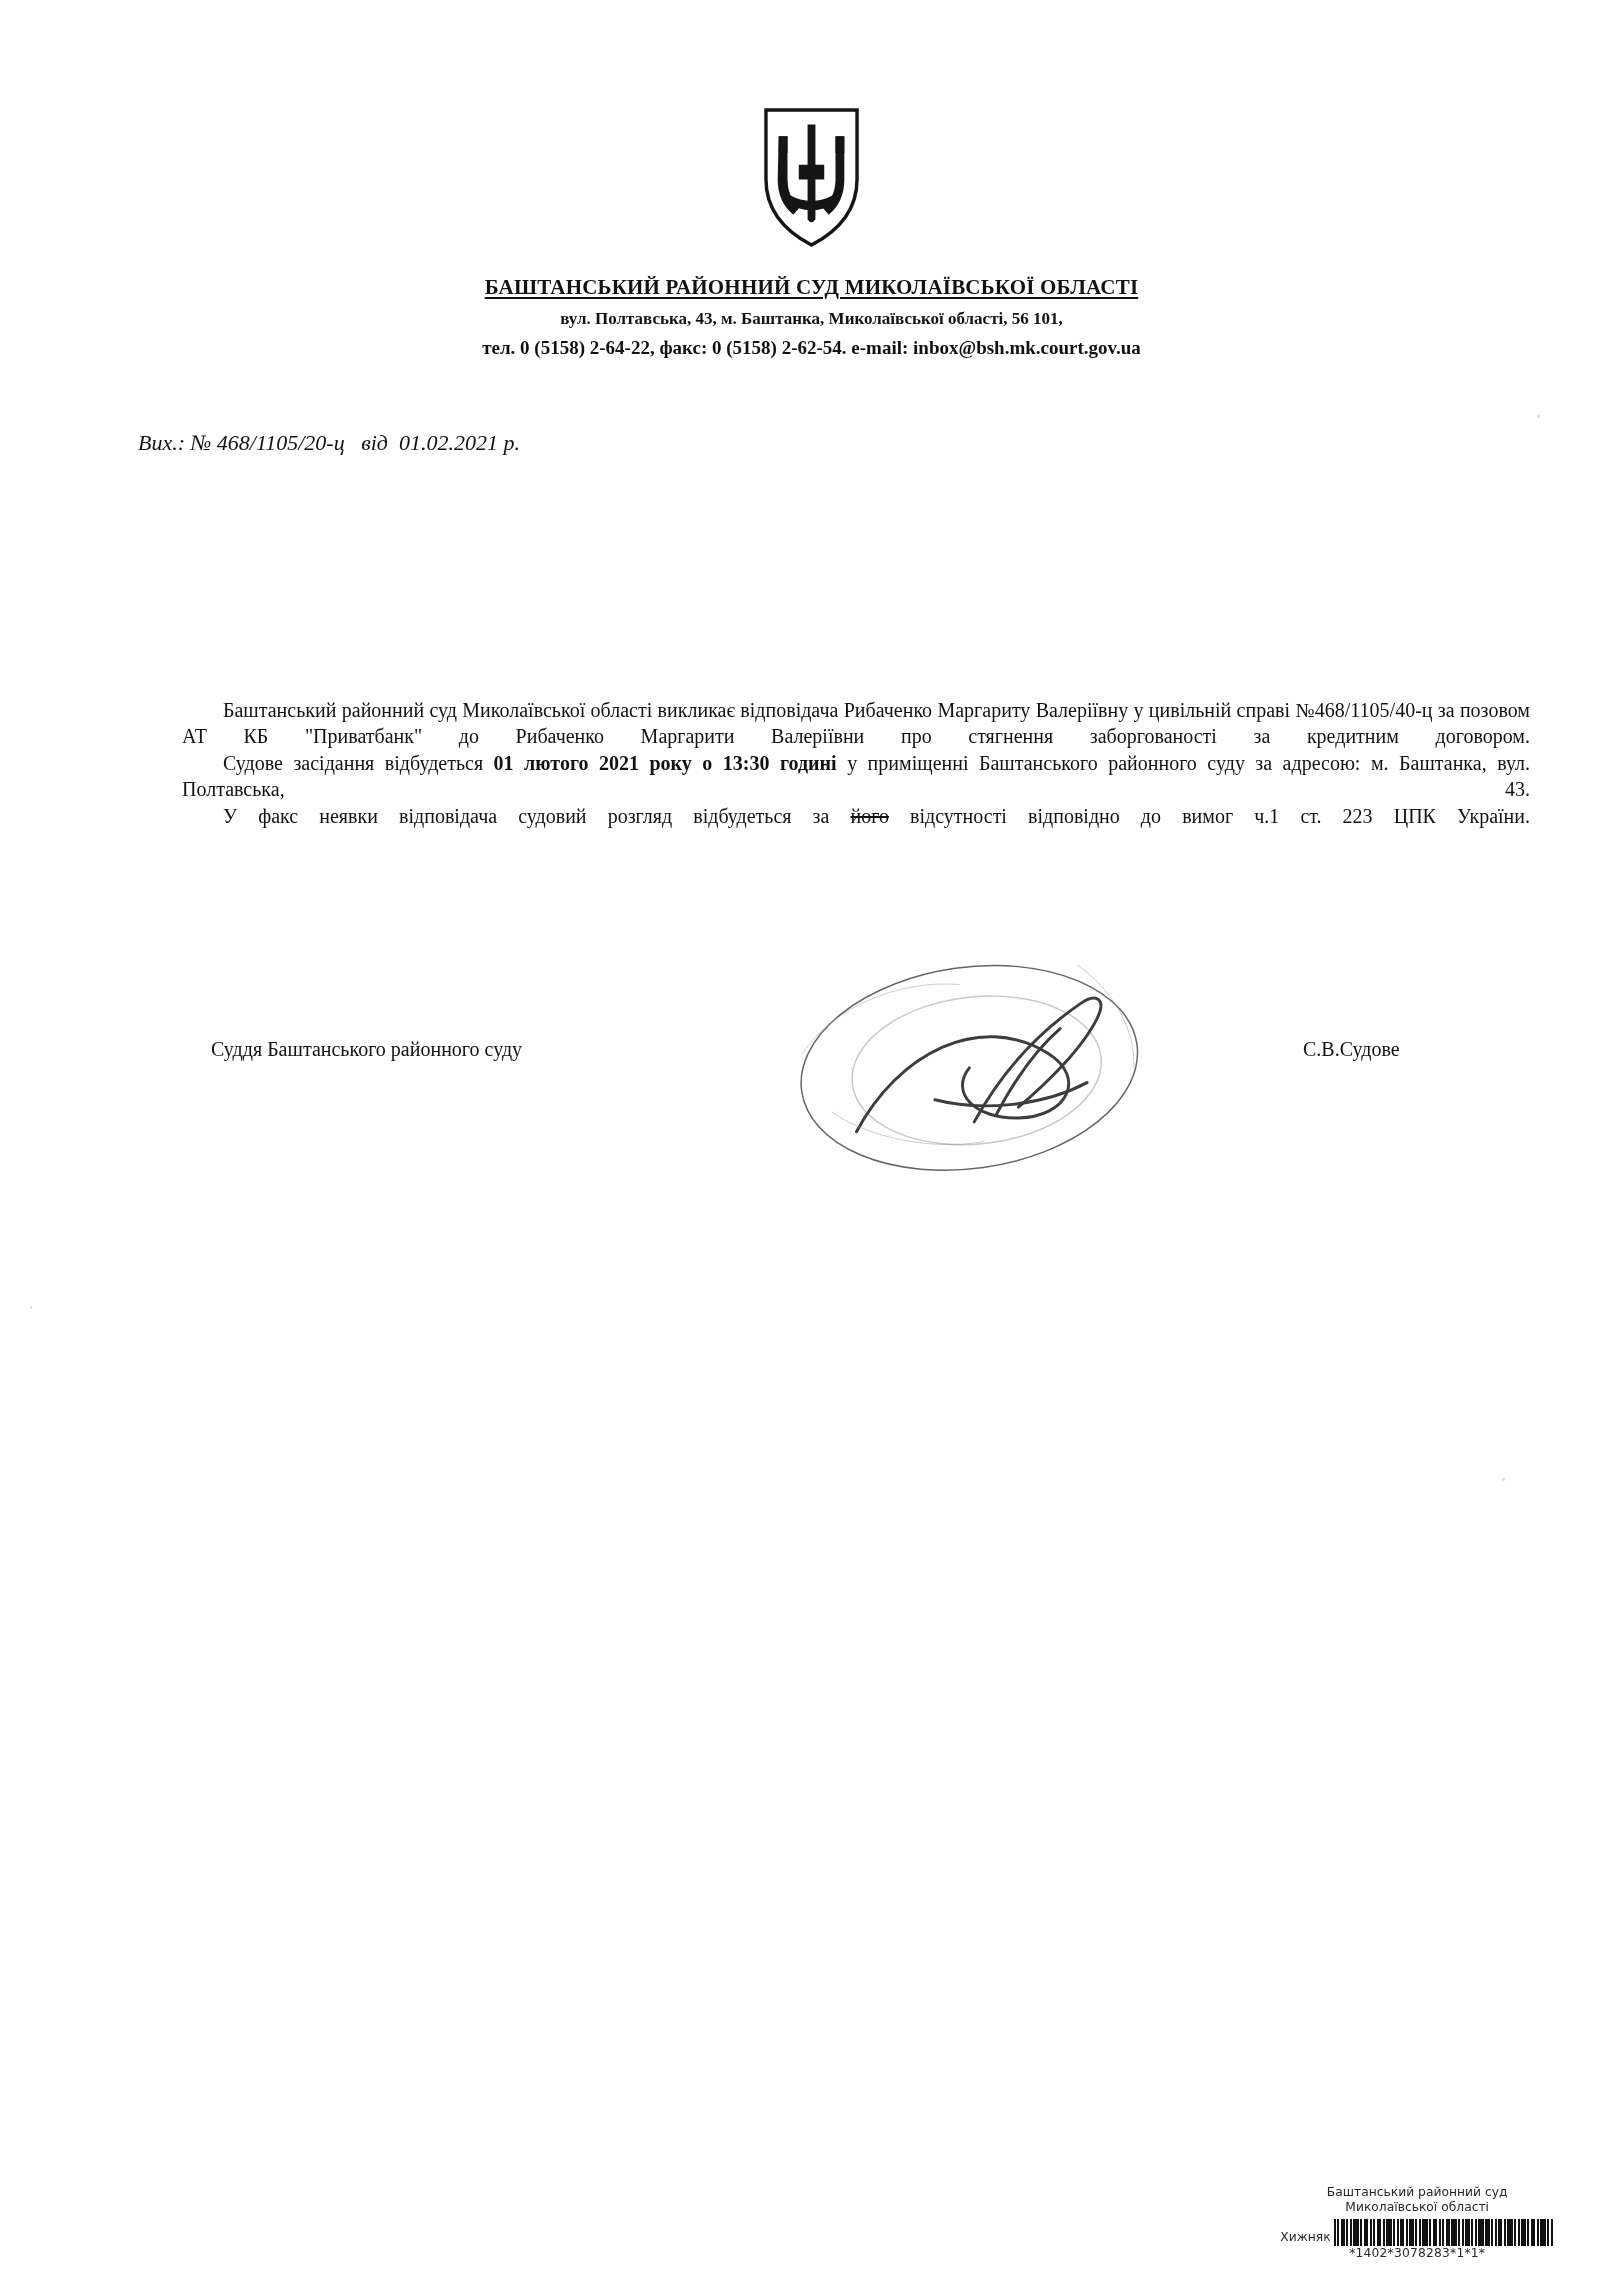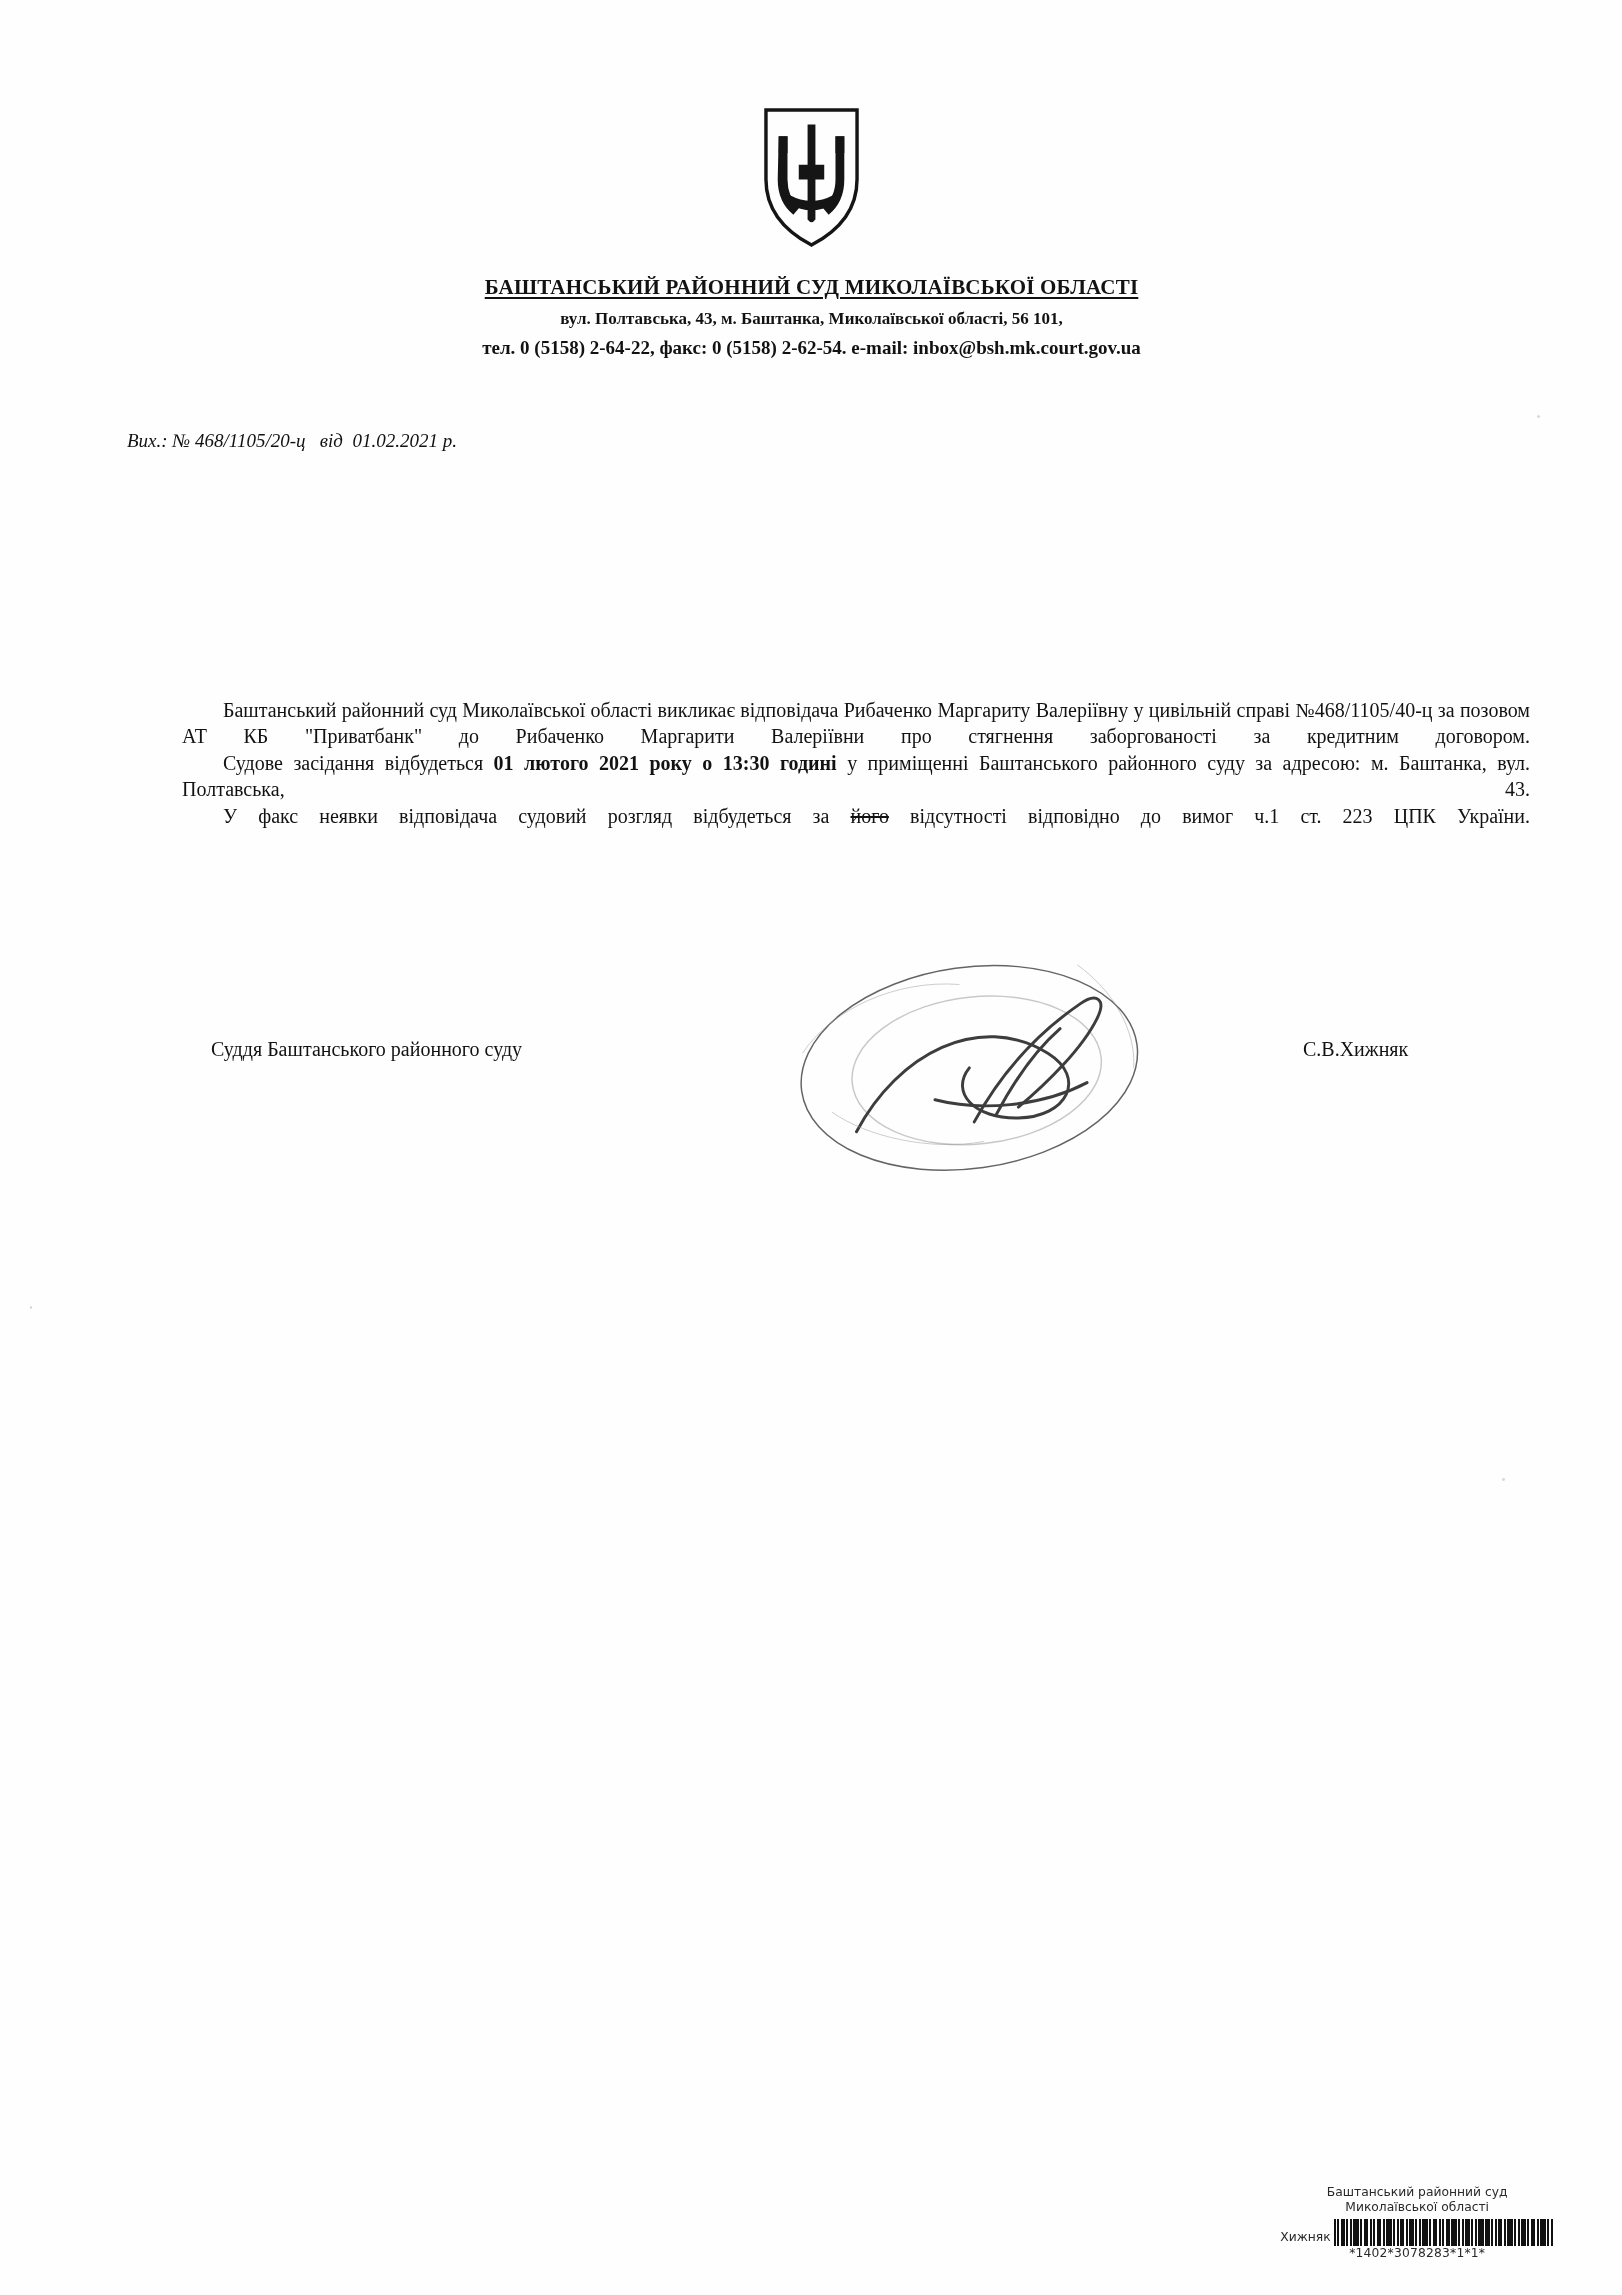--- a/index.html
+++ b/index.html
@@ -67,24 +67,24 @@
     font-weight: bold;
     font-size: 19px;
     margin-top: 7.9px;
     white-space: nowrap;
   }
 
   
   .outgoing {
     position: absolute;
     top: 430px;
-    left: 127px;
+    left: 138px;
     font-family: "Liberation Serif", serif;
     font-style: italic;
-    font-size: 19px;
+    font-size: 22px;
     white-space: pre;
   }
 
   
   .doc-title {
     position: absolute;
     top: 613px;
     left: 0;
     width: 100%;
     text-align: center;
@@ -261,21 +261,21 @@
     </g>
     <g fill="none" stroke="#9a9a9a" stroke-width="2" opacity="0.5">
       <path d="M60 300 C120 210, 250 150, 380 160"></path>
       <path d="M120 420 C190 470, 320 500, 430 480"></path>
       <path d="M620 120 C690 170, 740 250, 735 330"></path>
     </g>
   </svg>
 
   <div class="sign-row">
     <span class="sign-title">Суддя Баштанського  районного суду</span>
-    <span class="sign-name">С.В.Хижняк</span>
+    <span class="sign-name">С.В.Судове</span>
   </div>
 
   <div class="footer-stamp">
     <div class="stamp-line1">Баштанський районний суд</div>
     <div class="stamp-line2">Миколаївської області</div>
     <div class="barcode-row">
       <span class="barcode-label">Хижняк</span>
       <span class="barcode">
         <i style="width:2px"></i>
           <i style="width:2px"></i>

